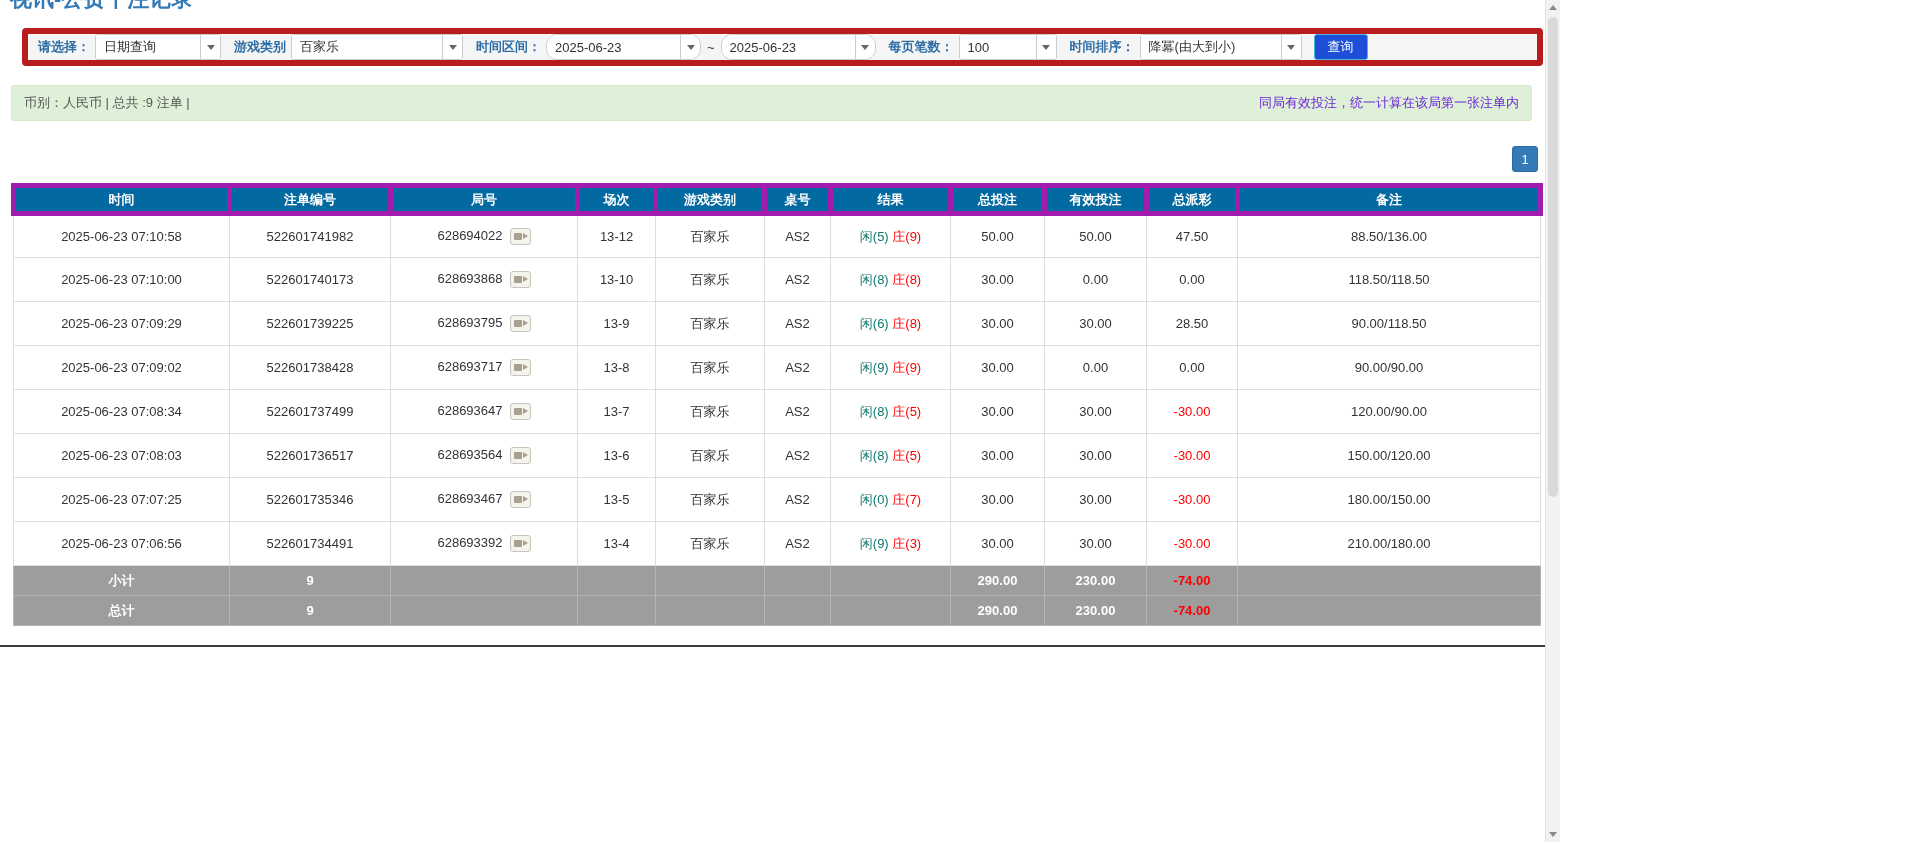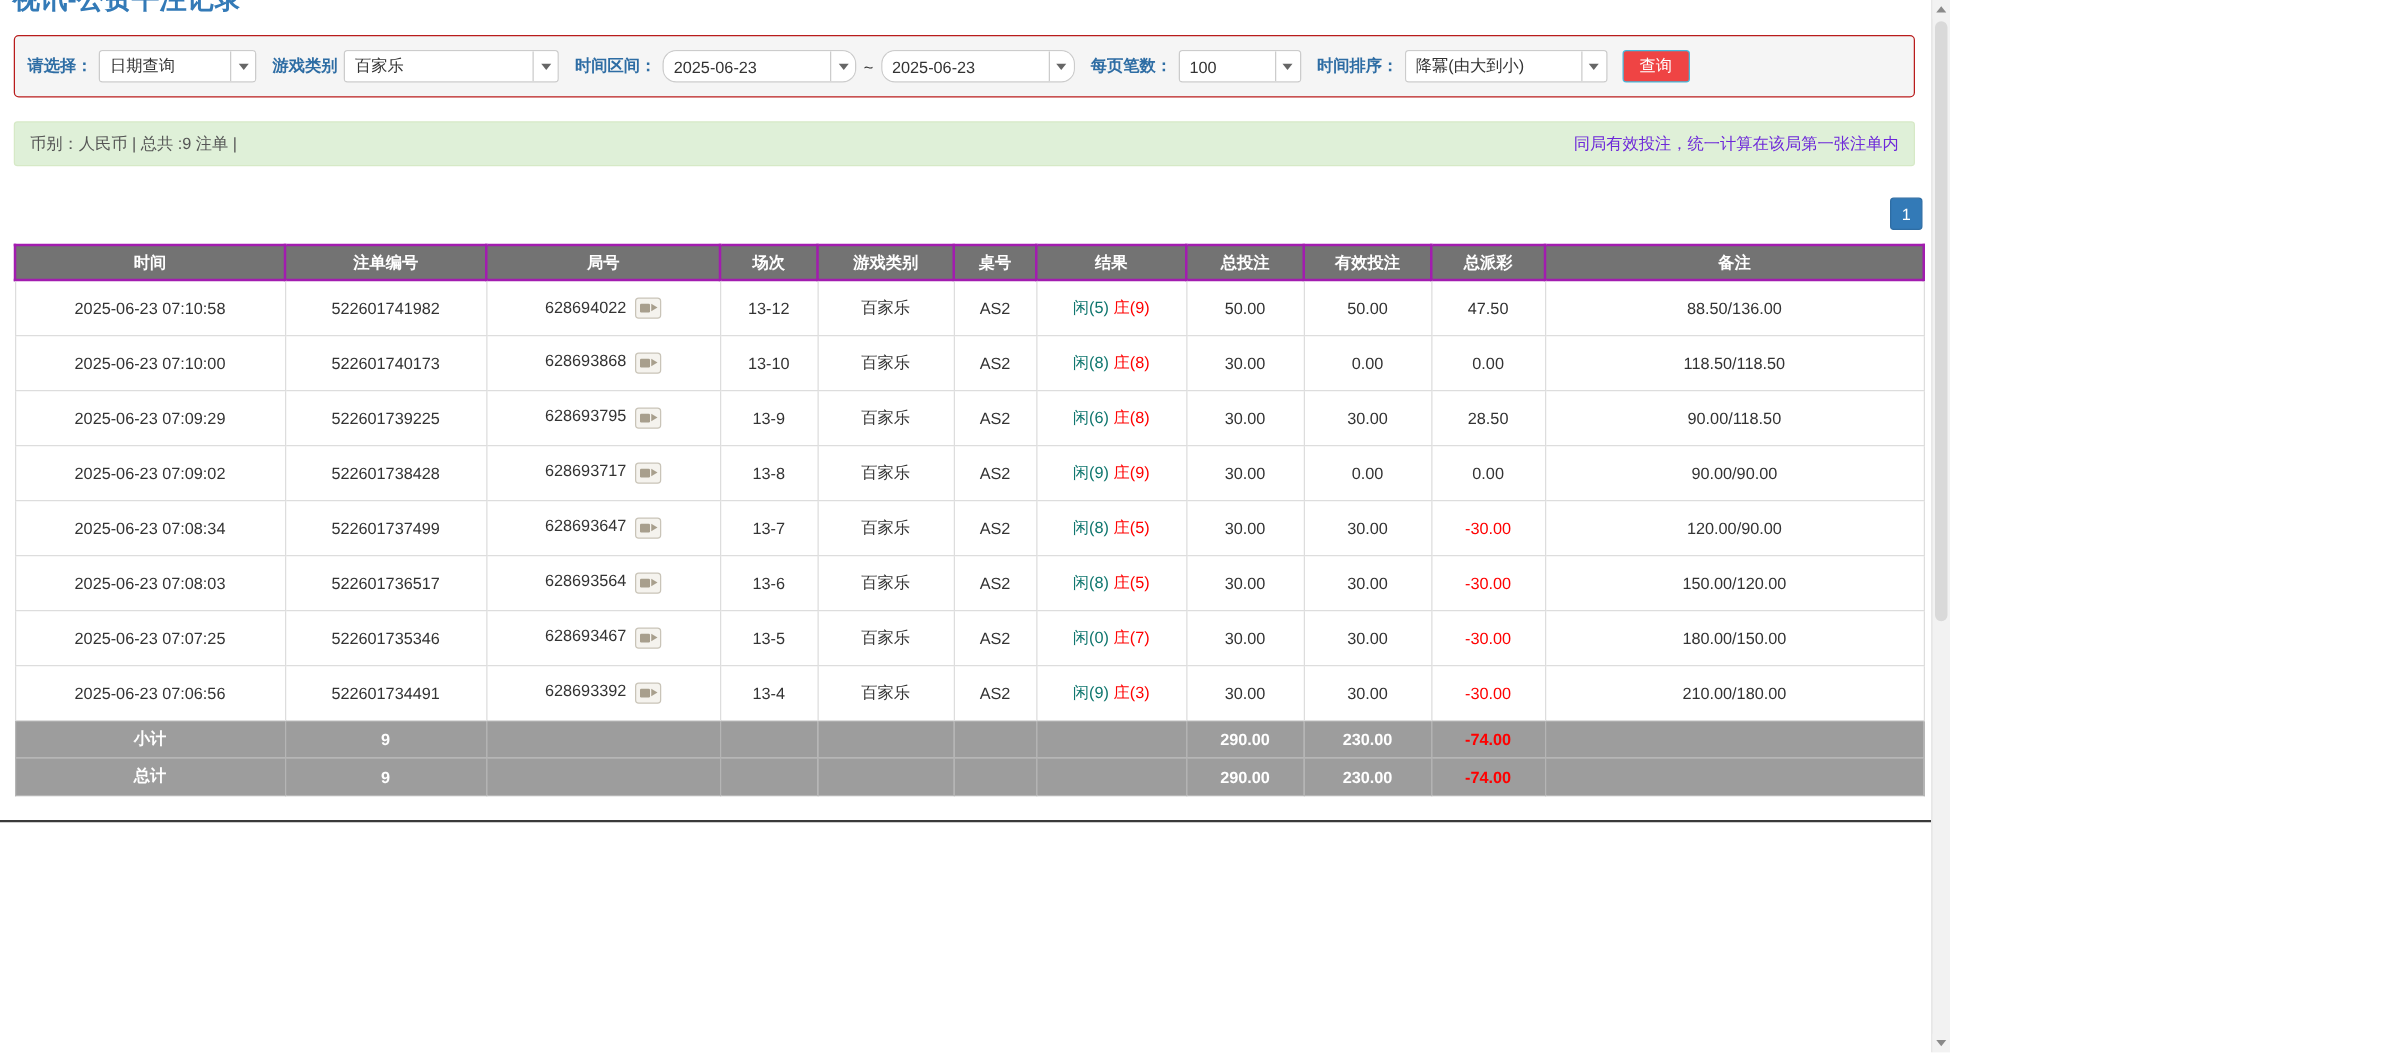--- a/index.html
+++ b/index.html
@@ -11,22 +11,22 @@
   .content { width: 1545px; overflow: hidden; position: relative; }
 
   
   .page-title {
     color: #337ab7; font-size: 22px; font-weight: bold;
     margin: -14px 0 0 10px; line-height: 26px; height: 26px; white-space: nowrap;
   }
 
   
   .filter-bar {
-    margin: 16px 0 0 11px; width: 1521px; height: 50px;
-    background: #f5f5f5; border: 1px solid #b91c1c; border-radius: 4px;
+    margin: 16px 0 0 22px; width: 1521px; height: 38px;
+    background: #f5f5f5; border: 6px solid #b91c1c; border-radius: 4px;
     display: flex; align-items: center; padding: 0 10px; font-size: 13px; white-space: nowrap;
   }
   .flabel { color: #2e6da4; font-weight: bold; margin: 0 5px 0 13px; }
   .flabel.first { margin-left: 0; }
   .combo {
     display: inline-flex; height: 26px; border: 1px solid #ccc; background: #fff;
     border-radius: 3px; overflow: hidden; flex: none;
   }
   .combo-input {
     border: none; outline: none; padding: 0 8px; font-size: 13px;
@@ -35,21 +35,21 @@
   .combo-btn {
     width: 20px; background: #fff; border-left: 1px solid #ccc;
     display: flex; align-items: center; justify-content: center; cursor: pointer; flex: none;
   }
   .arr { width: 0; height: 0; border-left: 4px solid transparent; border-right: 4px solid transparent; border-top: 5px solid #666; }
   .w126 { width: 126px; } .w172 { width: 172px; } .w155 { width: 155px; border-radius: 11px; }
   .w98 { width: 98px; } .w162 { width: 162px; }
   .tilde { margin: 0 6px; color: #333; }
   .search-btn {
     margin-left: 12px; height: 26px; padding: 0 13px; font-size: 13px;
-    background: #ef4444; border: 1px solid #46b8da; color: #fff; border-radius: 3px; cursor: pointer;
+    background: #1d4ed8; border: 1px solid #46b8da; color: #fff; border-radius: 3px; cursor: pointer;
     font-family: inherit;
   }
 
   
   .summary-bar {
     margin: 19px 0 0 11px; width: 1521px; height: 36px;
     background: #dff0d8; border: 1px solid #d6e9c6; border-radius: 3px;
     display: flex; align-items: center; justify-content: space-between;
     padding: 0 12px; font-size: 13px;
   }
@@ -65,22 +65,22 @@
   }
 
   
   .records-table {
     margin: 11px 0 0 11px; border-collapse: collapse; table-layout: fixed;
     width: 1527px; font-size: 13px;
   }
   .c0{width:216px}.c1{width:161px}.c2{width:187px}.c3{width:78px}.c4{width:109px}
   .c5{width:66px}.c6{width:120px}.c7{width:94px}.c8{width:102px}.c9{width:91px}.c10{width:303px}
   .records-table th {
-    background: #737373; color: #fff; height: 28px; font-weight: bold;
-    border: 2px solid #a21caf; text-align: center; font-size: 13px;
+    background: #0369a1; color: #fff; height: 28px; font-weight: bold;
+    border: 5px solid #a21caf; text-align: center; font-size: 13px;
   }
   .records-table tbody td {
     height: 44px; text-align: center; border: 1px solid #ddd; color: #333; background: #fff;
   }
   .records-table tfoot td {
     background: #9d9d9d; color: #fff; font-weight: bold; height: 30px;
     border: 1px solid #b5b5b5; text-align: center;
   }
   .blue { color: #337ab7; cursor: pointer; }
   .red { color: #ff0000 !important; }

